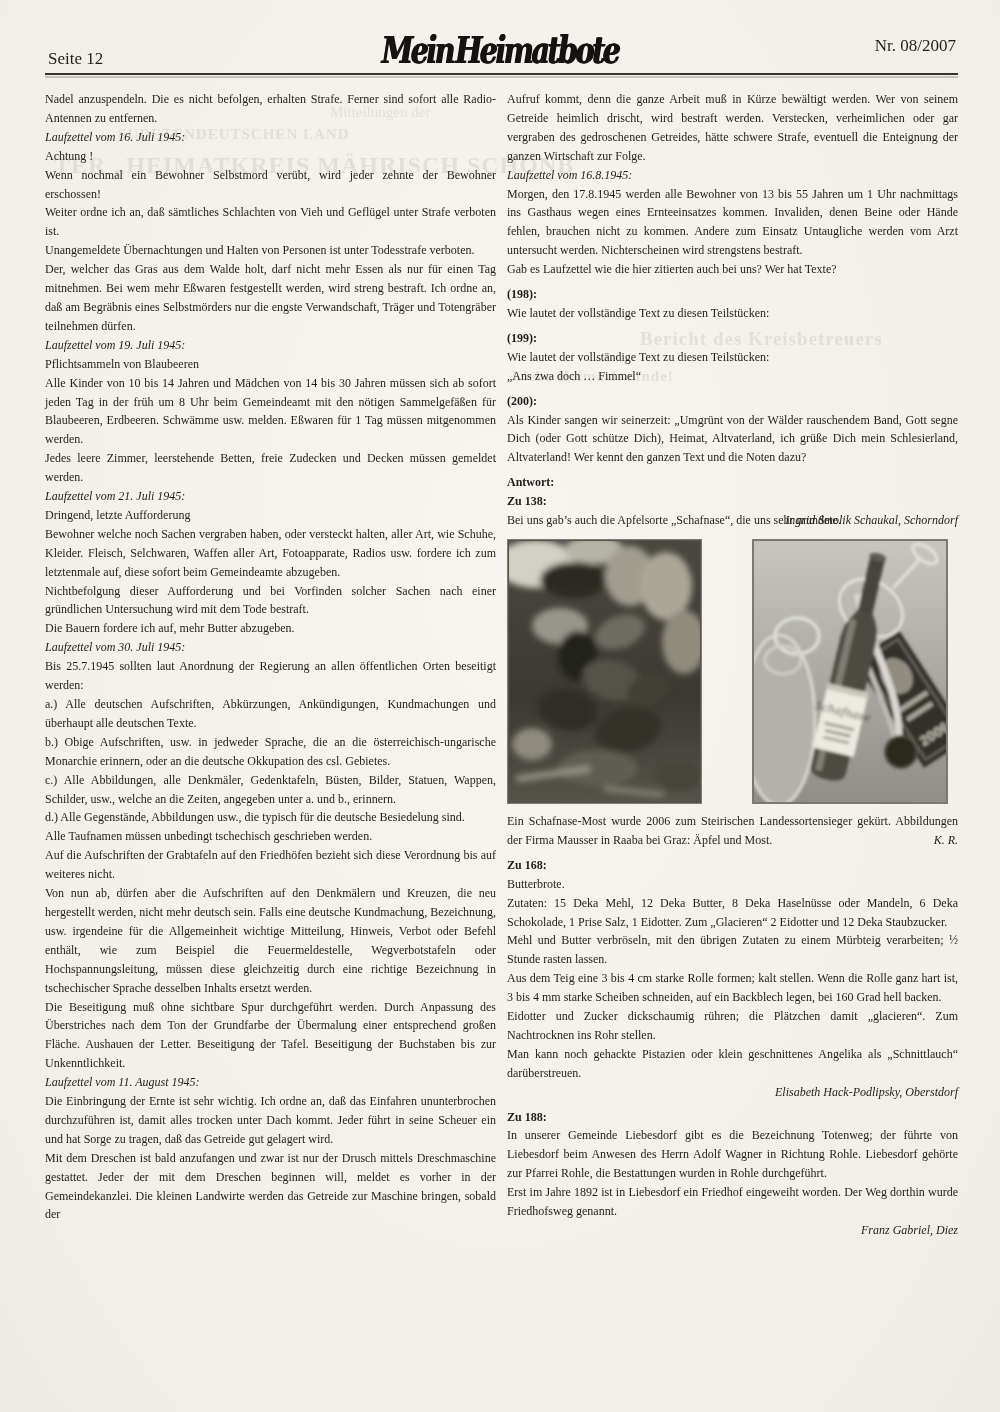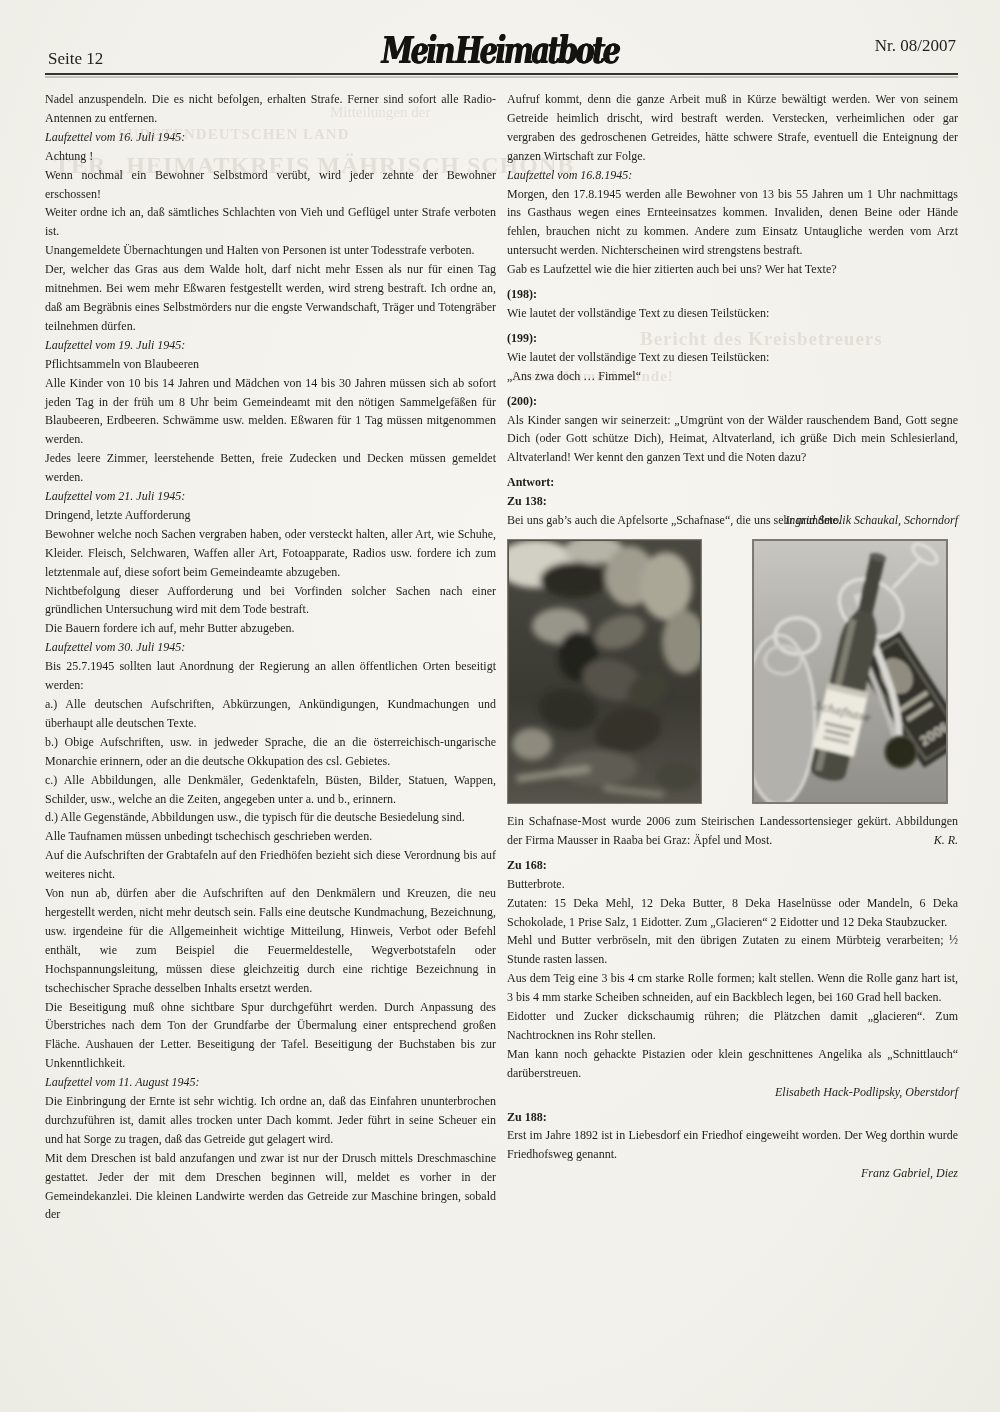--- a/index.html
+++ b/index.html
@@ -216,18 +216,19 @@
       <div id="right-bottom">
           <p class="p hb gap">Zu 168:</p>
           <p class="p">Butterbrote.</p>
           <p class="p">Zutaten: 15 Deka Mehl, 12 Deka Butter, 8 Deka Haselnüsse oder Mandeln, 6 Deka Schokolade, 1 Prise Salz, 1 Eidotter. Zum „Glacieren“ 2 Eidotter und 12 Deka Staubzucker.</p>
           <p class="p">Mehl und Butter verbröseln, mit den übrigen Zutaten zu einem Mürbteig verarbeiten; ½ Stunde rasten lassen.</p>
           <p class="p">Aus dem Teig eine 3 bis 4 cm starke Rolle formen; kalt stellen. Wenn die Rolle ganz hart ist, 3 bis 4 mm starke Scheiben schneiden, auf ein Backblech legen, bei 160 Grad hell backen.</p>
           <p class="p">Eidotter und Zucker dickschaumig rühren; die Plätzchen damit „glacieren“. Zum Nachtrocknen ins Rohr stellen.</p>
           <p class="p">Man kann noch gehackte Pistazien oder klein geschnittenes Angelika als „Schnittlauch“ darüberstreuen.</p>
           <p class="p sig">Elisabeth Hack-Podlipsky, Oberstdorf</p>
           <p class="p hb gap">Zu 188:</p>
+          <p class="p">In unserer Gemeinde Liebesdorf gibt es die Bezeichnung Totenweg; der führte von Liebesdorf beim Anwesen des Herrn Adolf Wagner in Richtung Rohle. Liebesdorf gehörte zur Pfarrei Rohle, die Bestattungen wurden in Rohle durchgeführt.</p>
           <p class="p">Erst im Jahre 1892 ist in Liebesdorf ein Friedhof eingeweiht worden. Der Weg dorthin wurde Friedhofsweg genannt.</p>
           <p class="p sig">Franz Gabriel, Diez</p>
         </div>
     </div>
   </div>
 </div>
 
 </body></html>

